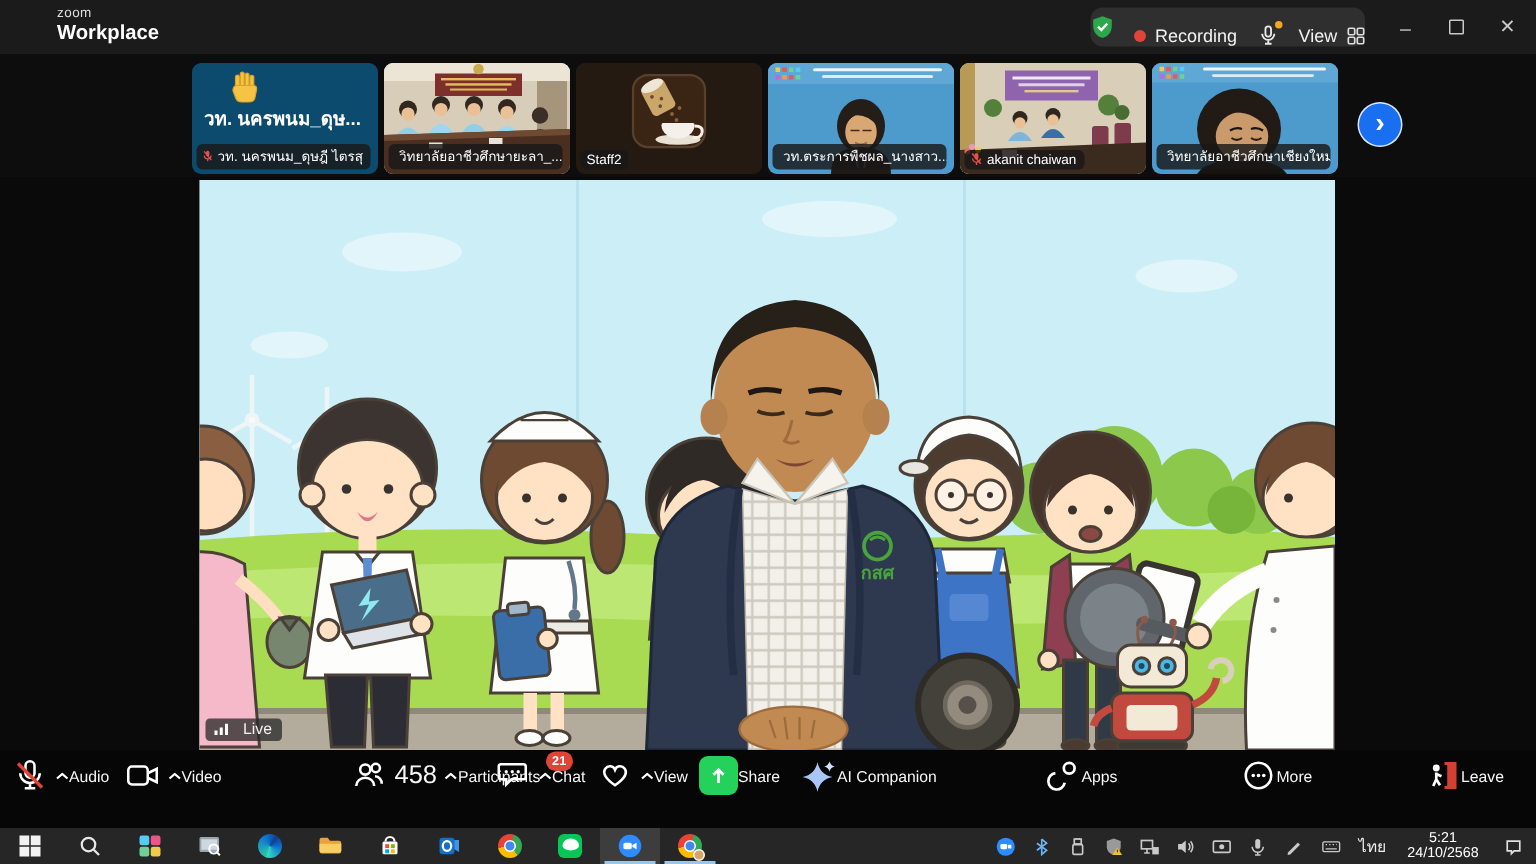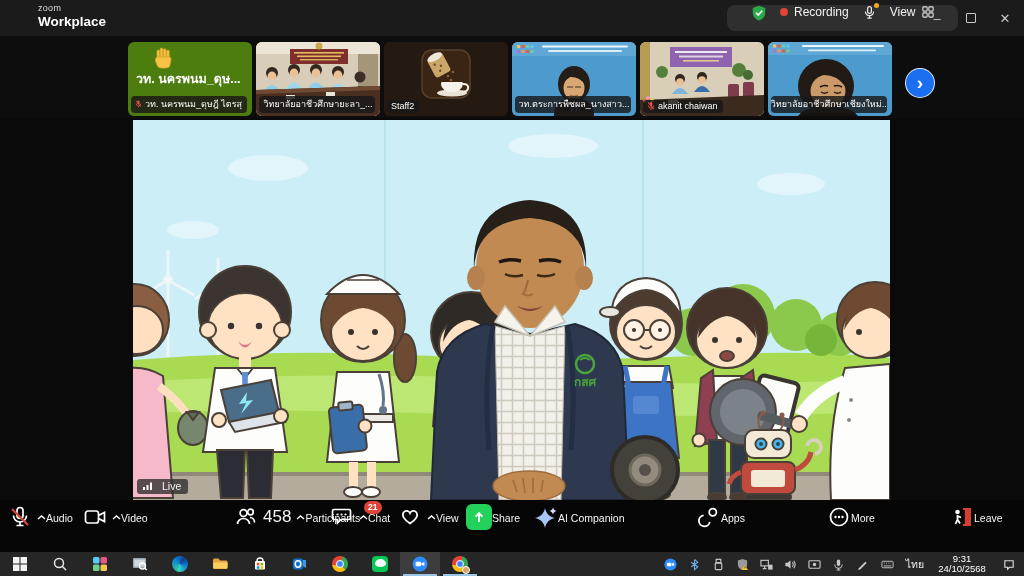--- a/index.html
+++ b/index.html
@@ -5,40 +5,40 @@
   * { margin:0; padding:0; box-sizing:border-box; }
   html,body { width:1024px; height:576px; overflow:hidden; background:#000;
     font-family:"Liberation Sans","DejaVu Sans",sans-serif; }
   .screen { position:relative; width:1024px; height:576px; background:#0a0a0a; }
 
   
   .titlebar { position:absolute; top:0; left:0; width:1024px; height:36px; background:#1b1b1b; }
   .brand { position:absolute; left:38px; top:4px; color:#fff; line-height:1; }
   .brand .small { font-size:9px; color:#ddd; letter-spacing:.3px; }
   .brand .big { font-size:13.5px; font-weight:bold; margin-top:2px; }
-  .status-pill { position:absolute; left:727px; top:5px; height:26px; display:flex; align-items:flex-start;
-    gap:13px; background:#2f2f2f; border-radius:8px; padding:0 24px; }
+  .status-pill { position:absolute; left:727px; top:5px; height:26px; display:flex; align-items:flex-end;
+    gap:13px; background:#2f2f2f; border-radius:8px; padding:0 0; }
   .rec { display:flex; align-items:center; gap:6px; color:#f2f2f2; font-size:12px; }
   .rec-dot { width:8px; height:8px; border-radius:50%; background:#e04438; }
   .tb-mic { position:relative; display:flex; }
   .tb-mic .hot { position:absolute; right:-2px; top:-2px; width:5px; height:5px; border-radius:50%; background:#f5a623; }
   .view-btn { display:flex; align-items:center; gap:6px; color:#f2f2f2; font-size:12px; }
   .win-controls { position:absolute; right:2px; top:0; height:36px; display:flex; }
   .wc { width:34px; height:36px; display:flex; align-items:center; justify-content:center; color:#c9c9c9; font-size:13px; }
   .wc .maxbox { width:10px; height:10px; border:1.2px solid #c9c9c9; border-radius:1px; }
 
   
   .filmstrip { position:absolute; top:36px; left:0; width:1024px; height:82px; background:#0d0d0d; }
-  .thumb { position:absolute; top:6px; width:124px; height:74px; border-radius:6px; overflow:hidden; background:#4d7c0f; }
+  .thumb { position:absolute; top:6px; width:124px; height:74px; border-radius:6px; overflow:hidden; background:#0c4a6e; }
   .thumb svg.scene { position:absolute; inset:0; width:100%; height:100%; }
   .bigname { position:absolute; left:8px; top:27px; color:#fff; font-size:12.5px; font-weight:600; white-space:nowrap; }
   .hand-wrap { position:absolute; left:26px; top:5px; }
   .nameplate { position:absolute; left:3px; bottom:3px; max-width:116px; display:flex; align-items:center; gap:3px;
     background:rgba(25,25,25,.82); border-radius:4px; padding:1.5px 5px 2px 4px; color:#fff; font-size:9px;
-    white-space:nowrap; overflow:hidden;justify-content:center; }
+    white-space:nowrap; overflow:hidden; }
   .next-btn { position:absolute; left:905px; top:32px; width:30px; height:30px; border-radius:50%;
     background:#1a6ef0; border:1.5px solid rgba(255,255,255,.85); color:#fff; display:flex; align-items:center;
     justify-content:center; font-size:19px; font-weight:bold; line-height:1; padding-bottom:2px; }
 
   
   .stage { position:absolute; top:118px; left:0; width:1024px; height:382px; background:#0a0a0a; }
   .video { position:absolute; left:133px; top:2px; width:757px; height:380px; background:#cbeef7; overflow:hidden; }
   .video svg.cartoon { position:absolute; inset:0; width:100%; height:100%; }
   .live-badge { position:absolute; left:4px; bottom:6px; display:flex; align-items:center; gap:8px;
     background:rgba(45,45,45,.78); border-radius:3px; padding:1px 7px 2px 5px; color:#f0f0f0; font-size:10.5px; }
@@ -810,21 +810,21 @@
       </div>
       <div class="tray-item w26">
         <svg width="15" height="13" viewBox="0 0 14 14" fill="none" stroke="#c9c9c9" stroke-width="1">
             <rect x="1" y="3.5" width="12" height="7" rx="1"></rect>
             <path d="M3,5.5 h1 M5.5,5.5 h1 M8,5.5 h1 M10.5,5.5 h0.5 M3,8.5 h8"></path>
           </svg>
       </div>
       <div class="tray-item lang">ไทย</div>
       <div class="tray-item clock">
         <div>
-          <div>9:31</div>
+          <div>5:21</div>
           <div>24/10/2568</div>
         </div>
       </div>
       <div class="tray-item w30">
         <svg width="14" height="13" viewBox="0 0 14 14" fill="none" stroke="#e0e0e0" stroke-width="1.2">
             <path d="M2.5,3 H11.5 V10 H7.5 L5.5,12 V10 H2.5 Z"></path>
           </svg>
       </div>
     </div>
   </div>

